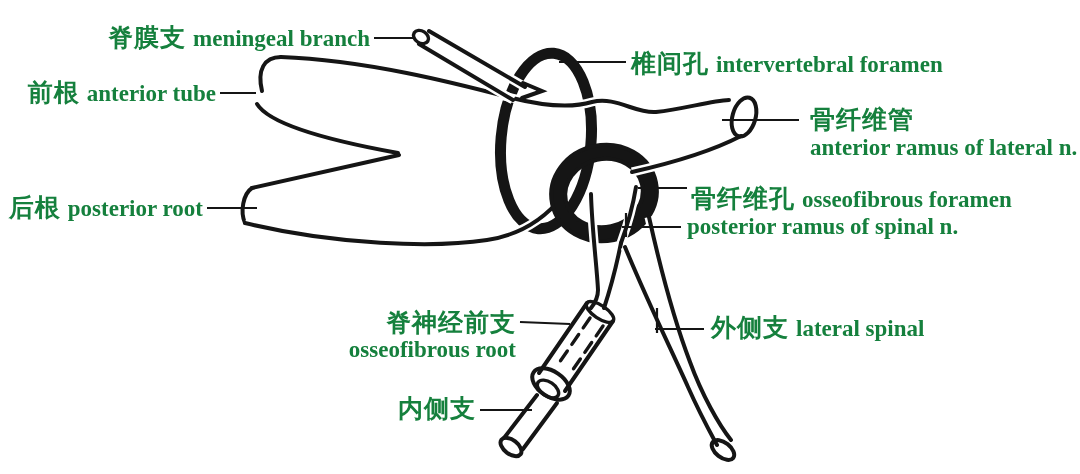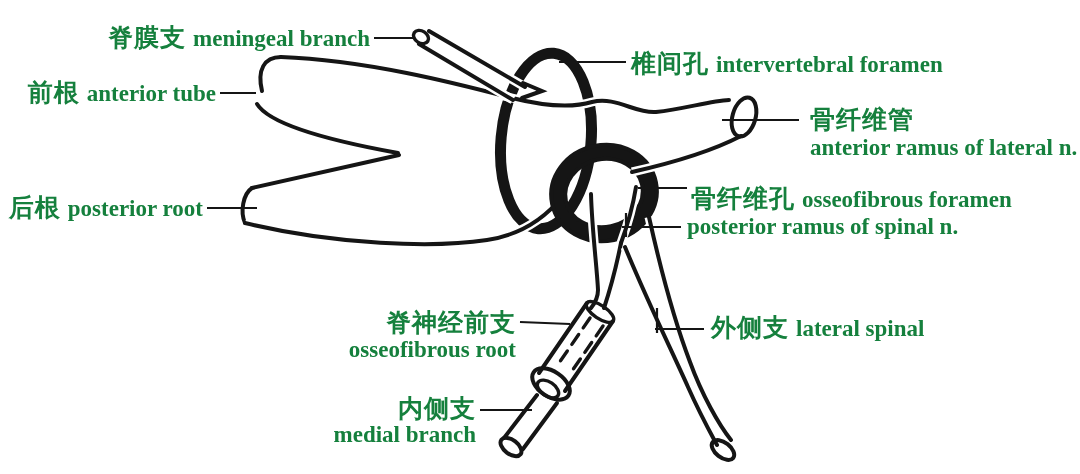--- a/index.html
+++ b/index.html
@@ -152,16 +152,15 @@
     <span class="zh inline">外侧支</span><span class="en">lateral spinal</span>
   </div>
 
   <div class="label stack right-align" style="right:564px;top:309px;line-height:27px;">
     <span class="row zh">脊神经前支</span>
     <span class="row en">osseofibrous root</span>
   </div>
 
   <div class="label stack right-align" style="right:604px;top:396px;line-height:26px;">
     <span class="row zh">内侧支</span>
-    <span class="row en">medial branch</span>
   </div>
 
 </div>
 
 </body></html>

